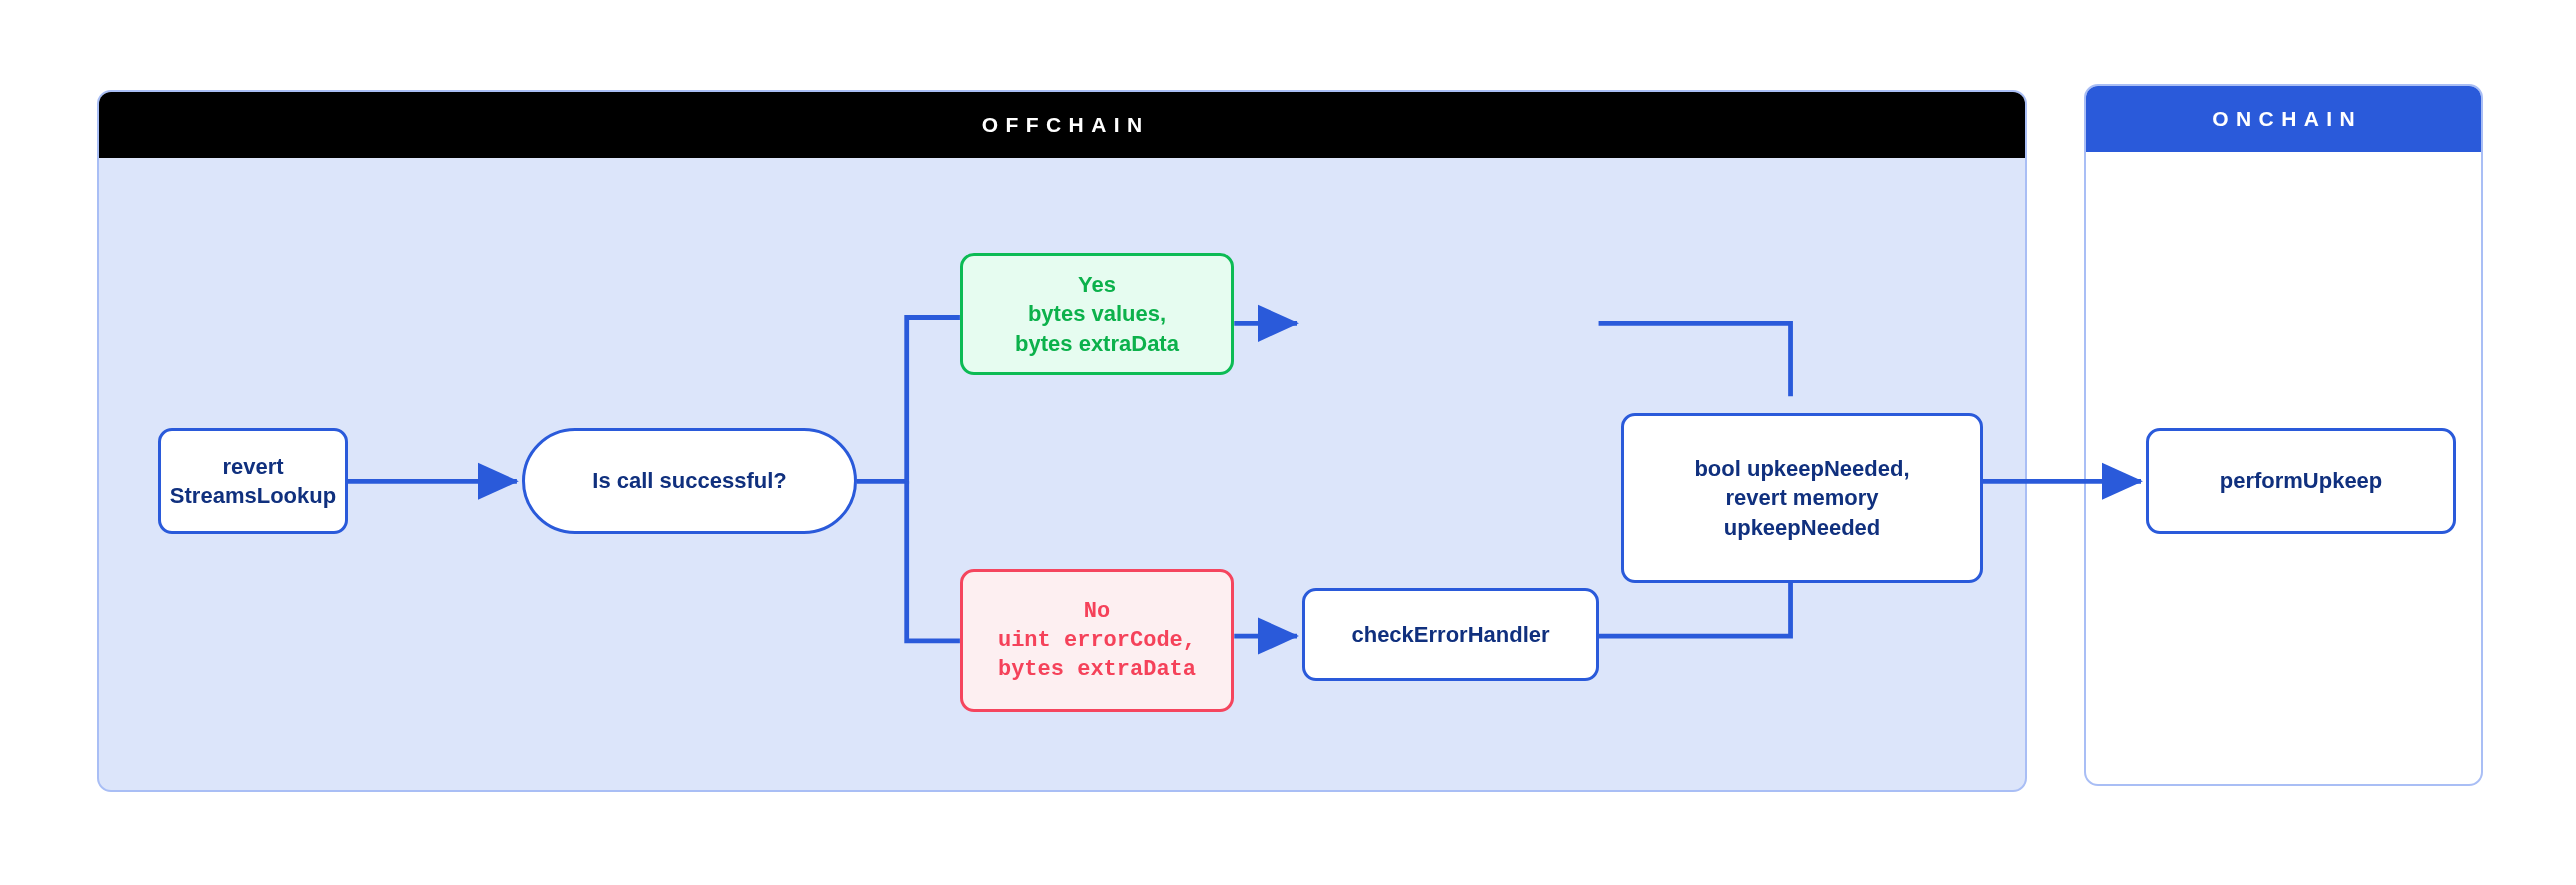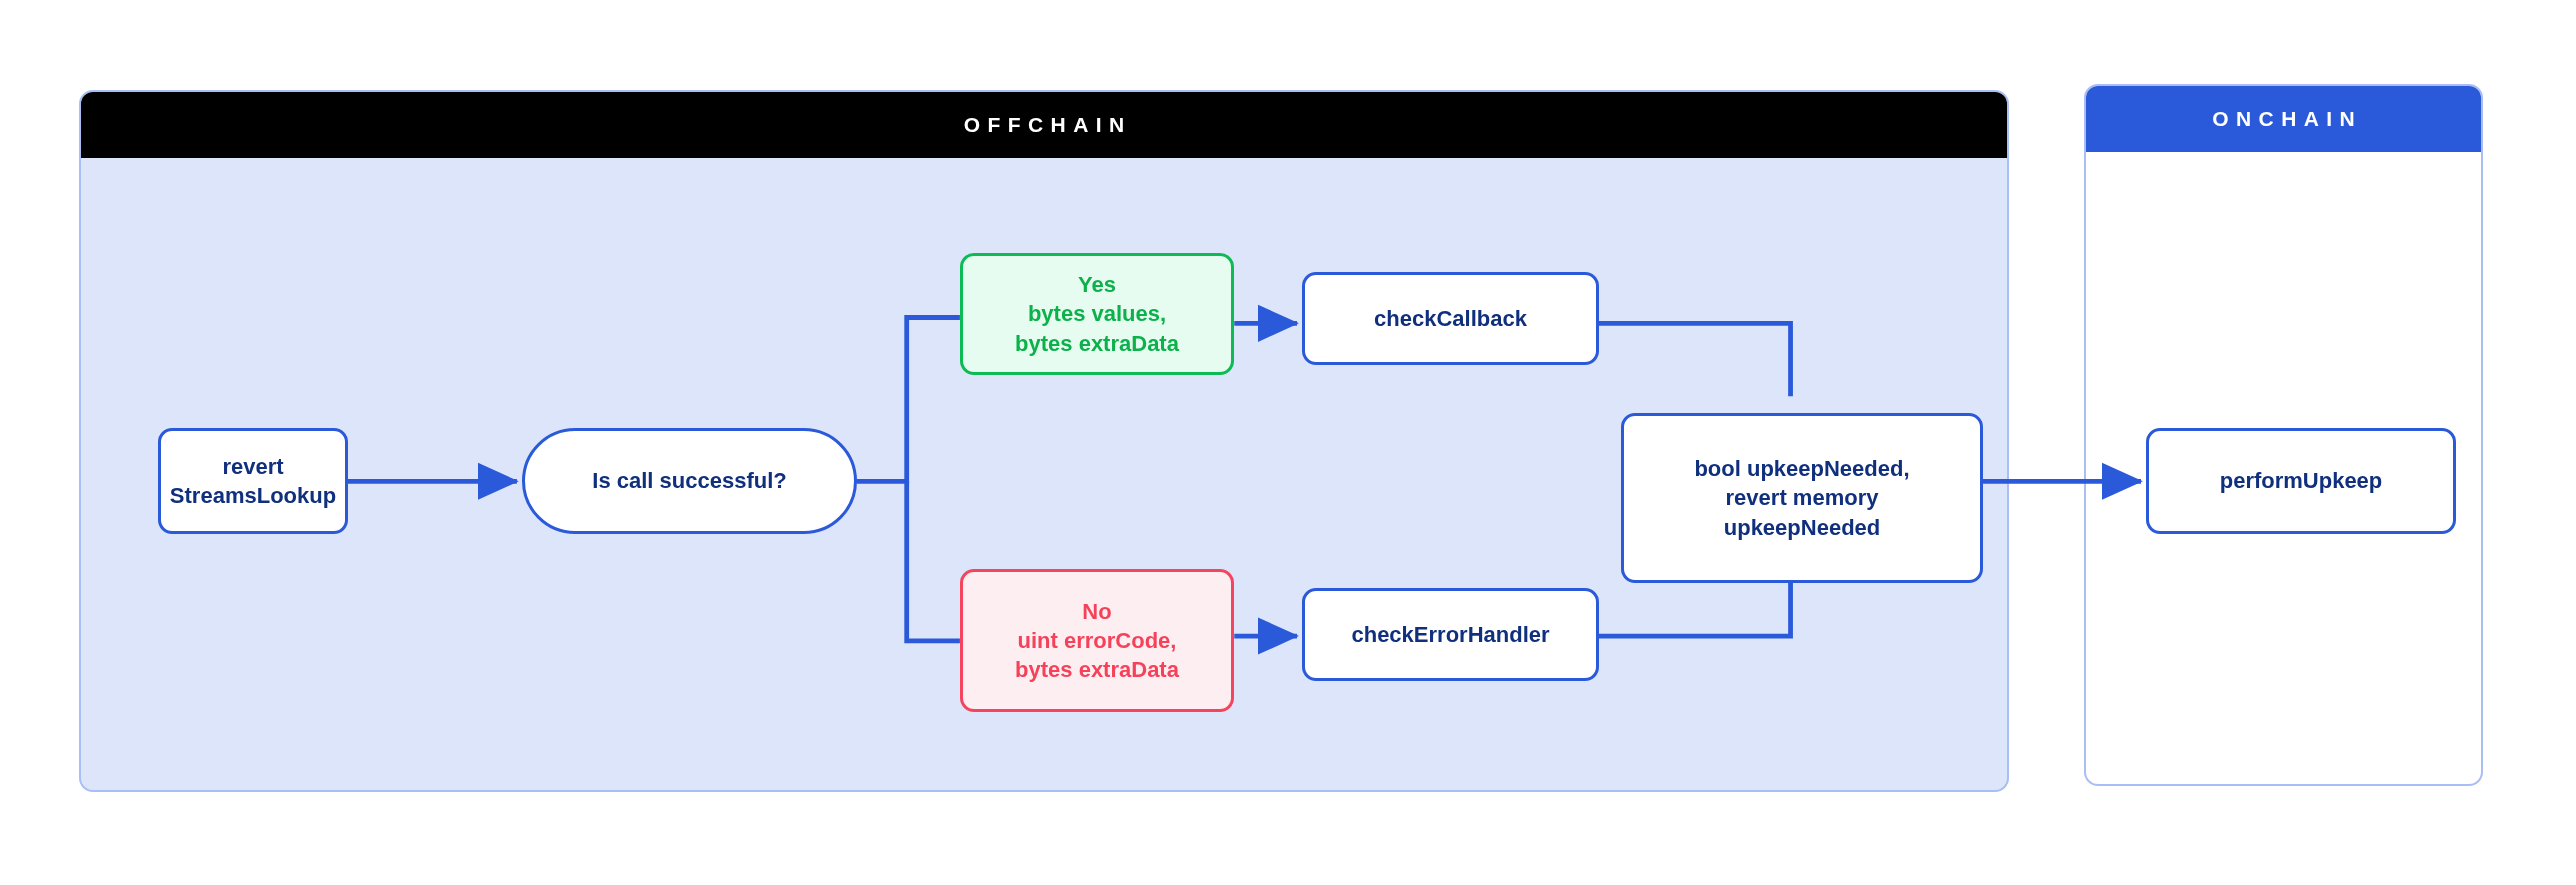--- a/index.html
+++ b/index.html
@@ -19,21 +19,21 @@
   }
 
   
   .panel {
     position: absolute;
     box-sizing: border-box;
     border-radius: 14px;
     overflow: hidden;
   }
   .panel-offchain {
-    left: 79px;
+    left: 97px;
     top: 90px;
     width: 1930px;
     height: 702px;
     background: #dce5fa;
     border: 2.7px solid #a9bef5;
   }
   .panel-onchain {
     left: 2084px;
     top: 84px;
     width: 399px;
@@ -79,20 +79,21 @@
   .node.pill { border-radius: 531px; }
   .node-green {
     background: #e6fcf0;
     border-color: #0cbb54;
     color: #0cb14b;
   }
   .node-red {
     background: #fdeff1;
     border-color: #f5455e;
     color: #f5425a;
+    font-family: Liberation Mono, monospace;
   }
 
   .n-revert          { left: 158px;  top: 428px;  width: 190px; height: 106px; }
   .n-decision        { left: 522px;  top: 428px;  width: 335px; height: 106px; }
   .n-yes             { left: 960px; top: 253px;  width: 274px; height: 122px; }
   .n-no              { left: 960px; top: 569px; width: 274px; height: 143px; }
   .n-checkcallback   { left: 1302px; top: 272px;  width: 297px; height: 93px; }
   .n-checkerror      { left: 1302px; top: 588px; width: 297px; height: 93px; }
   .n-upkeepneeded    { left: 1621px; top: 396px;  width: 362px; height: 170px; margin-top: 17px; }
   .n-performupkeep   { left: 2146px; top: 428px;  width: 310px; height: 106px; }
@@ -176,23 +177,20 @@
   </div>
 
   <div class="node node-red n-no">
     <div>
       <span>No</span><br>
       <span>uint errorCode,</span><br>
       <span>bytes extraData</span>
     </div>
   </div>
 
-  <div class="node n-checkcallback">
-    <span>checkCallback</span>
-  </div>
 
   <div class="node n-checkerror">
     <span>checkErrorHandler</span>
   </div>
 
   <div class="node n-upkeepneeded">
     <div>
       <span>bool upkeepNeeded,</span><br>
       <span>revert memory</span><br>
       <span>upkeepNeeded</span>

